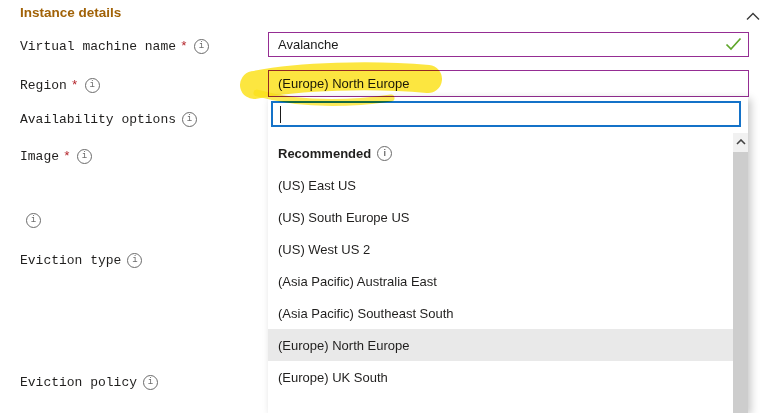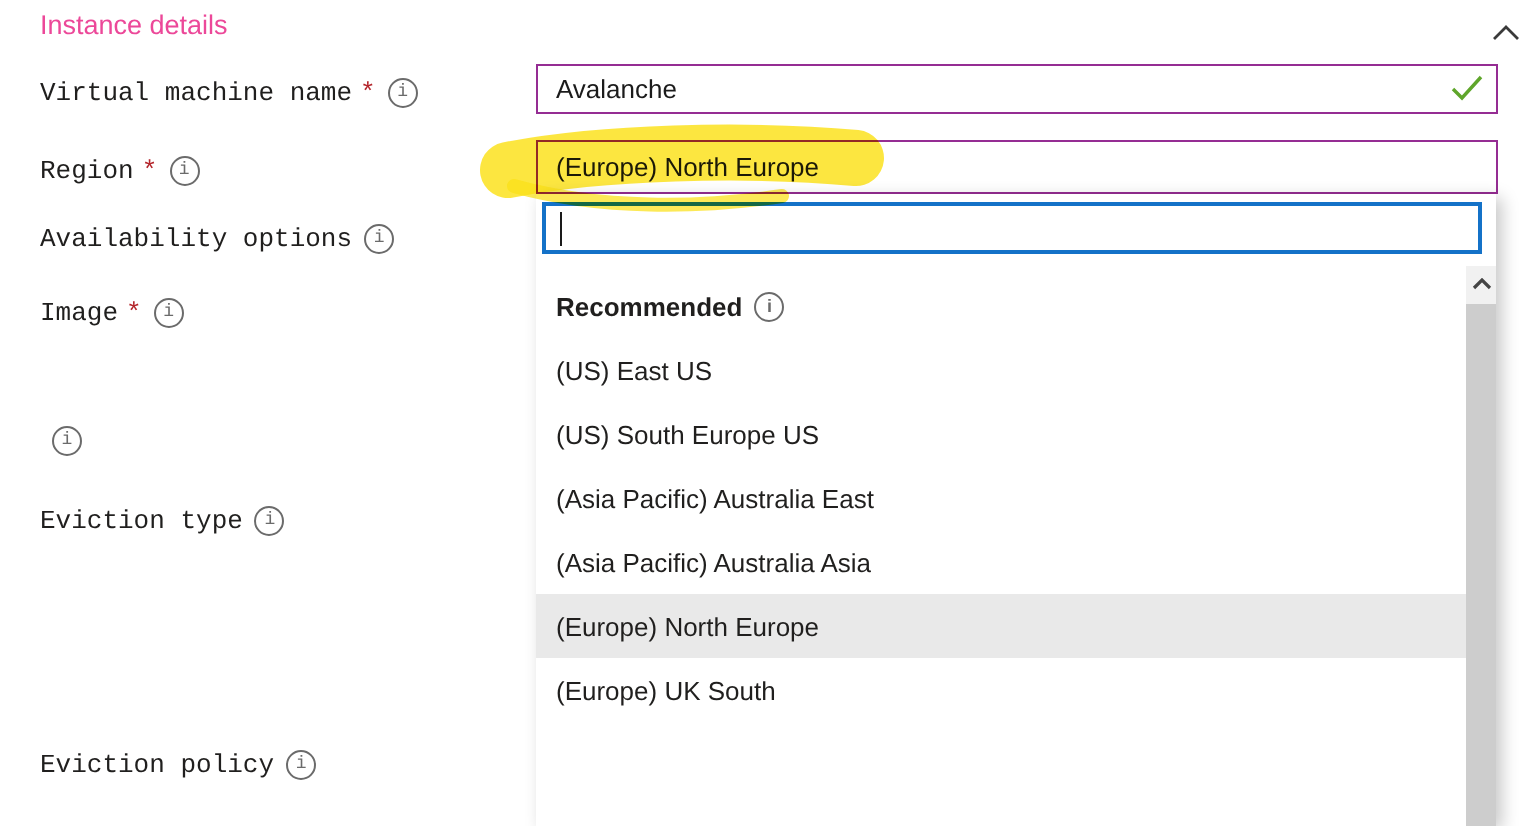--- a/index.html
+++ b/index.html
@@ -1,20 +1,20 @@
 <!DOCTYPE html>
 <html><head>
 <meta charset="utf-8">
 <style>
   html,body{margin:0;padding:0;background:#fff;}
   body{font-family:"Liberation Sans","DejaVu Sans",sans-serif;font-size:13px;color:#1c1c1c;}
   #screen{position:relative;width:769px;height:413px;background:#fff;overflow:hidden;}
 
   
-  .section-title{position:absolute;left:20px;top:5px;font-weight:400;font-size:13.5px;color:#ec4899;}
+  .section-title{position:absolute;left:20px;top:5px;font-weight:700;font-size:13.5px;color:#a16207;}
   .label-row{position:absolute;left:20px;display:flex;align-items:center;white-space:nowrap;height:16px;font-family:Liberation Mono, monospace;}
   .label-row .lbl{color:#201f1e;}
   .req{color:#b4262c;margin-left:4px;font-weight:400;}
   .info-icon{display:inline-block;width:13px;height:13px;margin-left:6px;border:1px solid #6b6b6b;
     border-radius:50%;color:#6b6b6b;font-size:9px;line-height:12px;text-align:center;flex:0 0 auto;}
   .info-icon::before{content:"i";}
 
   
   .vm-input{position:absolute;left:268px;top:32px;width:481px;height:25px;box-sizing:border-box;
     border:1.5px solid #952d93;background:#fff;padding:0 39px 0 9px;font-family:inherit;
@@ -114,22 +114,23 @@
       <span></span>
     </div>
 
     <div class="dd-list">
       <div class="dd-row dd-header">
         <span>Recommended</span>
         <span class="info-icon"></span>
       </div>
       <div class="dd-row">(US) East US</div>
       <div class="dd-row">(US) South Europe US</div>
+      <div class="dd-row">(US) West US 2</div>
       <div class="dd-row">(Asia Pacific) Australia East</div>
-      <div class="dd-row">(Asia Pacific) Australia Asia</div>
+      <div class="dd-row">(Asia Pacific) Southeast South</div>
       <div class="dd-row selected">(Europe) North Europe</div>
       <div class="dd-row">(Europe) UK South</div>
     </div>
 
     <div class="scrollbar">
       <div class="scroll-up">
         <svg width="10" height="6" viewBox="0 0 10 6">
           <polyline points="1,5 5,1 9,5" fill="none" stroke="#444" stroke-width="1.6"></polyline>
         </svg>
       </div>

